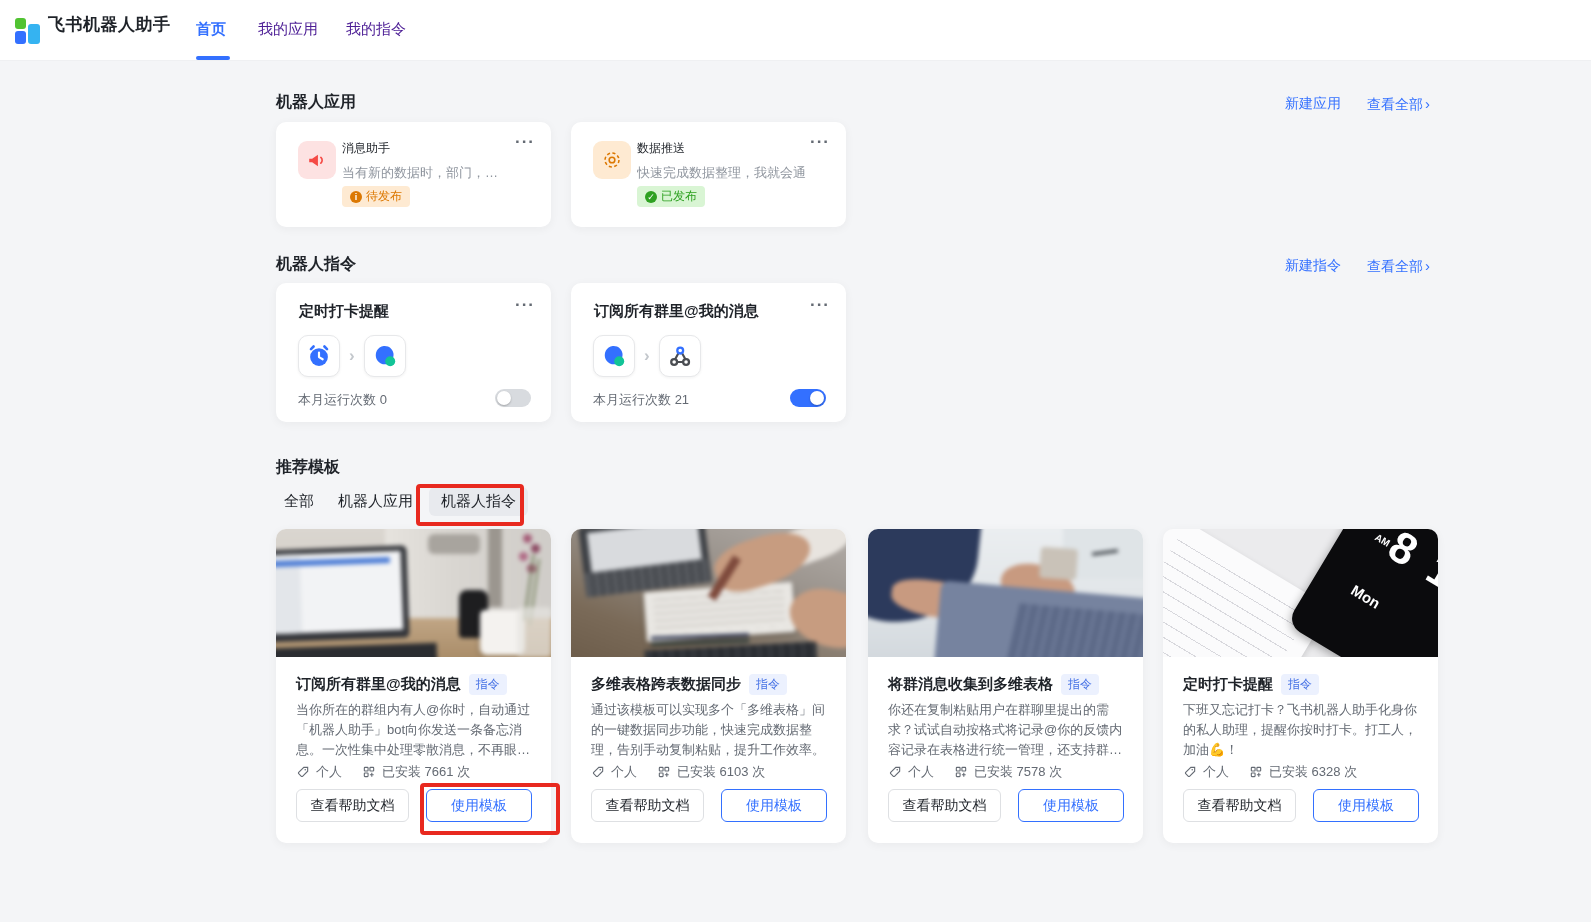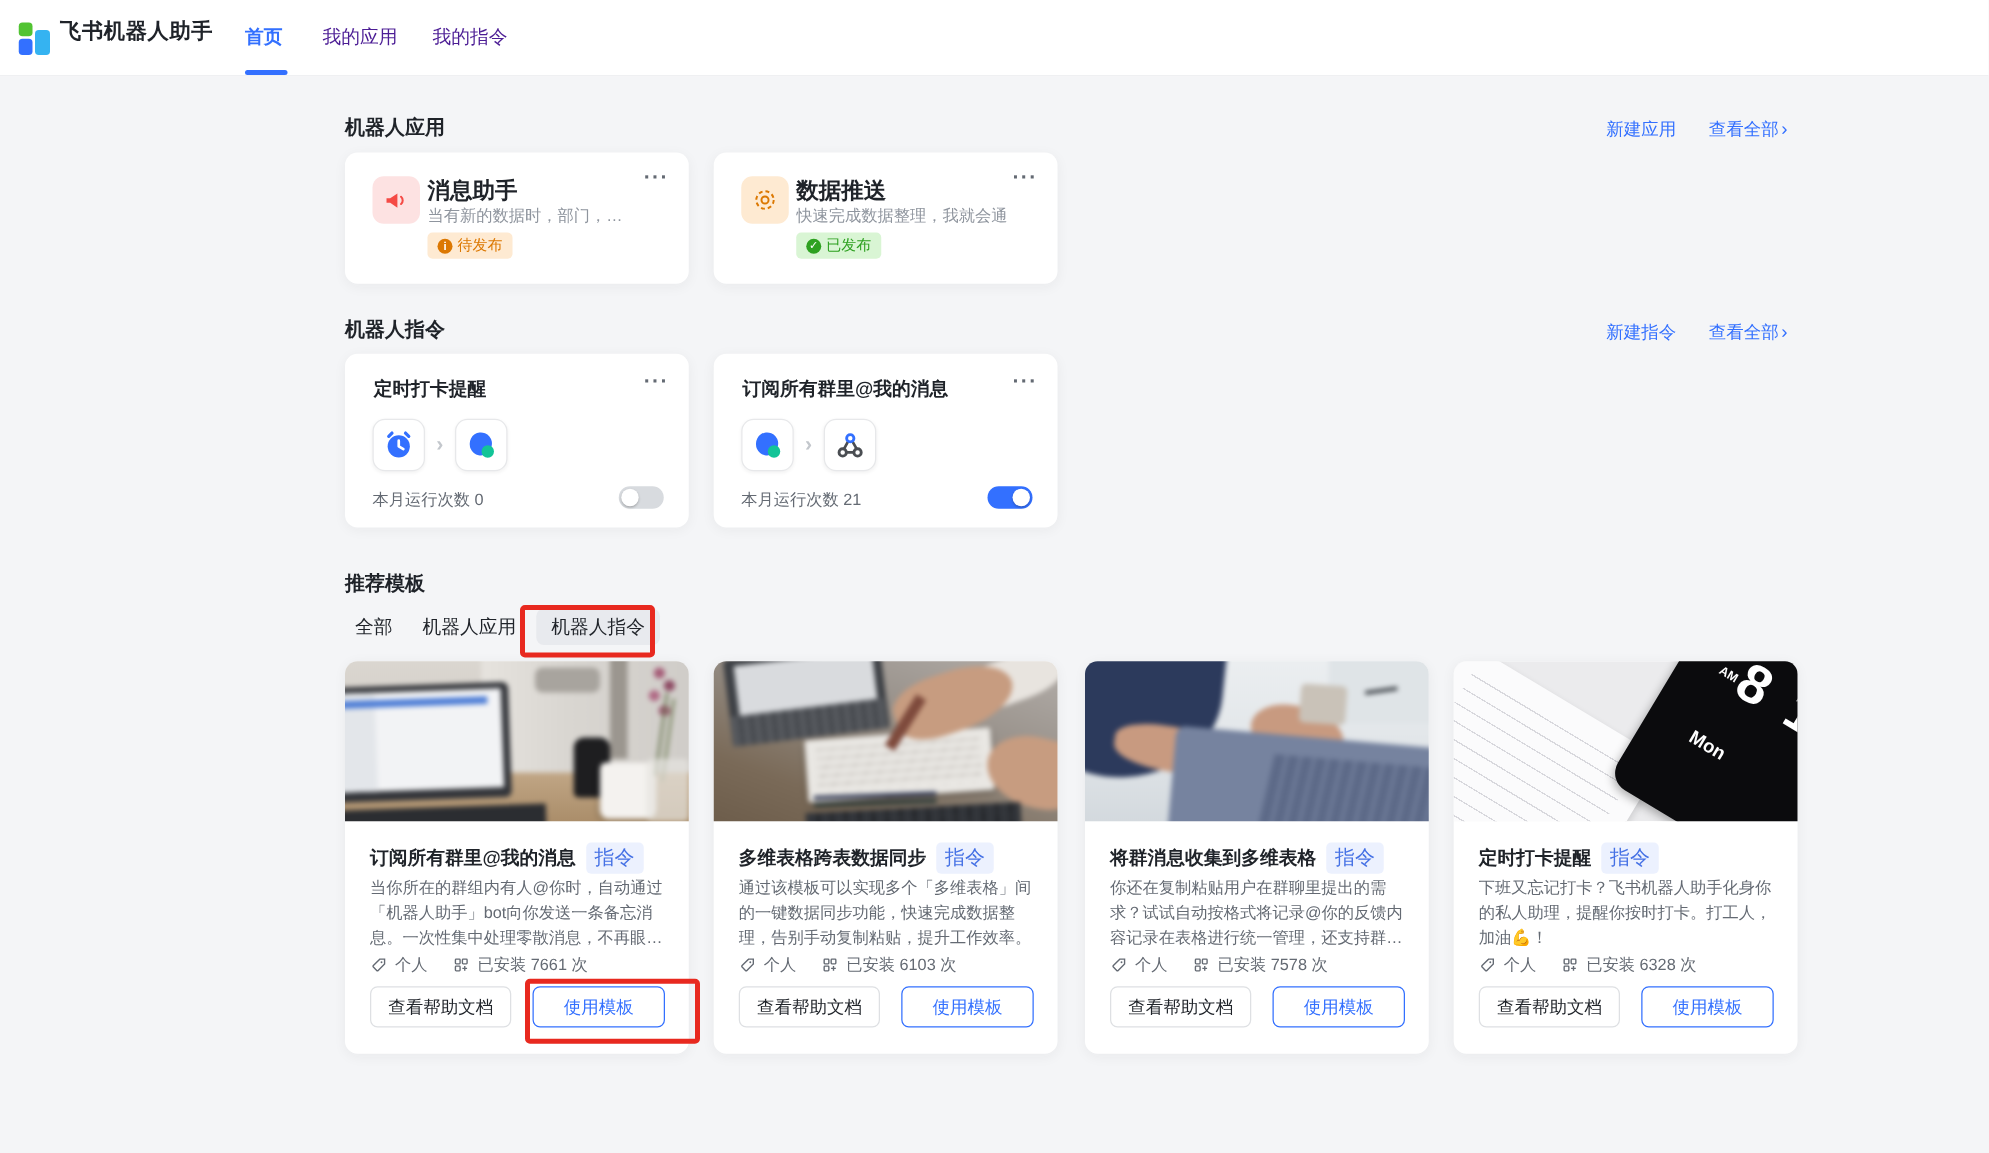--- a/index.html
+++ b/index.html
@@ -21,21 +21,21 @@
   .tab-underline{position:absolute;left:196px;top:56px;width:34px;height:4px;border-radius:2px;background:#3370ff;}
   
   .sec-title{position:absolute;left:276px;font-size:16px;font-weight:700;}
   .blue-link{position:absolute;font-size:14px;color:#3370ff;cursor:pointer;}
   .blue-link .chev{font-size:15px;margin-left:2px;}
   
   .acard{position:absolute;top:122px;width:275px;height:105px;background:#fff;border-radius:10px;box-shadow:0 2px 10px rgba(31,35,41,.05);}
   .aicon{position:absolute;left:22px;top:19px;width:38px;height:38px;border-radius:9px;display:flex;align-items:center;justify-content:center;}
   .aicon.pink{background:#fde2e2;}
   .aicon.orange{background:#feead2;}
-  .atitle{position:absolute;left:66px;top:18px;font-size:18px;font-weight:700;}
+  .atitle{position:absolute;left:66px;top:18px;font-size:12px;font-weight:400;}
   .adesc{position:absolute;left:66px;top:42px;width:170px;font-size:13px;color:#8f959e;white-space:nowrap;overflow:hidden;}
   .abadge{position:absolute;left:66px;top:64px;height:21px;display:inline-flex;align-items:center;gap:4px;padding:0 8px;border-radius:4px;font-size:12px;}
   .abadge.pending{background:#feead2;color:#dc7802;}
   .abadge.published{background:#d9f5d4;color:#2ea121;}
   .sdot{width:12px;height:12px;border-radius:50%;display:inline-flex;align-items:center;justify-content:center;color:#fff;font-size:9px;font-weight:700;}
   .sdot.i{background:#dc7802;}
   .sdot.c{background:#2ea121;}
   .more{position:absolute;right:16px;top:10px;font-size:17px;font-weight:700;letter-spacing:1px;color:#646a73;cursor:pointer;}
   
   .ccard{position:absolute;top:283px;width:275px;height:139px;background:#fff;border-radius:10px;box-shadow:0 2px 10px rgba(31,35,41,.05);}
@@ -50,21 +50,21 @@
   .toggle.on::after{left:auto;right:2px;}
   
   .filters{position:absolute;left:276px;top:487px;display:flex;align-items:center;gap:8px;font-size:15px;}
   .filter{padding:5px 8px;cursor:pointer;border-radius:6px;}
   .filter.selected{background:#e8eaee;padding:5px 12px;}
   .tcard{position:absolute;top:529px;width:275px;height:314px;background:#fff;border-radius:10px;box-shadow:0 2px 10px rgba(31,35,41,.05);}
   .tphoto{position:absolute;left:0;top:0;width:275px;height:128px;border-radius:10px 10px 0 0;overflow:hidden;}
   .pblur{position:absolute;inset:-6px;filter:blur(2px);}
   .trow{position:absolute;left:20px;top:145px;display:flex;align-items:center;gap:8px;white-space:nowrap;}
   .ttitle{font-size:15px;font-weight:700;}
-  .tbadge{background:#ecf1fe;color:#4571e5;font-size:16px;padding:2px 7px;border-radius:4px;}
+  .tbadge{background:#ecf1fe;color:#4571e5;font-size:12px;padding:2px 7px;border-radius:4px;}
   .tdesc{position:absolute;left:20px;top:171px;width:236px;font-size:13px;line-height:20px;color:#646a73;display:-webkit-box;-webkit-line-clamp:3;-webkit-box-orient:vertical;overflow:hidden;}
   .tstats{position:absolute;left:20px;top:234px;display:flex;align-items:center;gap:6px;font-size:13px;color:#646a73;}
   .tstats .gap{width:8px;}
   .tbtns{position:absolute;left:20px;top:260px;width:236px;display:flex;justify-content:space-between;}
   .btn{height:33px;border-radius:6px;background:#fff;font-size:14px;font-family:inherit;cursor:pointer;}
   .btn-help{width:113px;border:1px solid #dee0e3;color:#1f2329;}
   .btn-use{width:106px;border:1px solid #3370ff;color:#3370ff;}
   
   .annot{position:absolute;border:4px solid #e8291f;border-radius:4px;z-index:50;pointer-events:none;}
   

